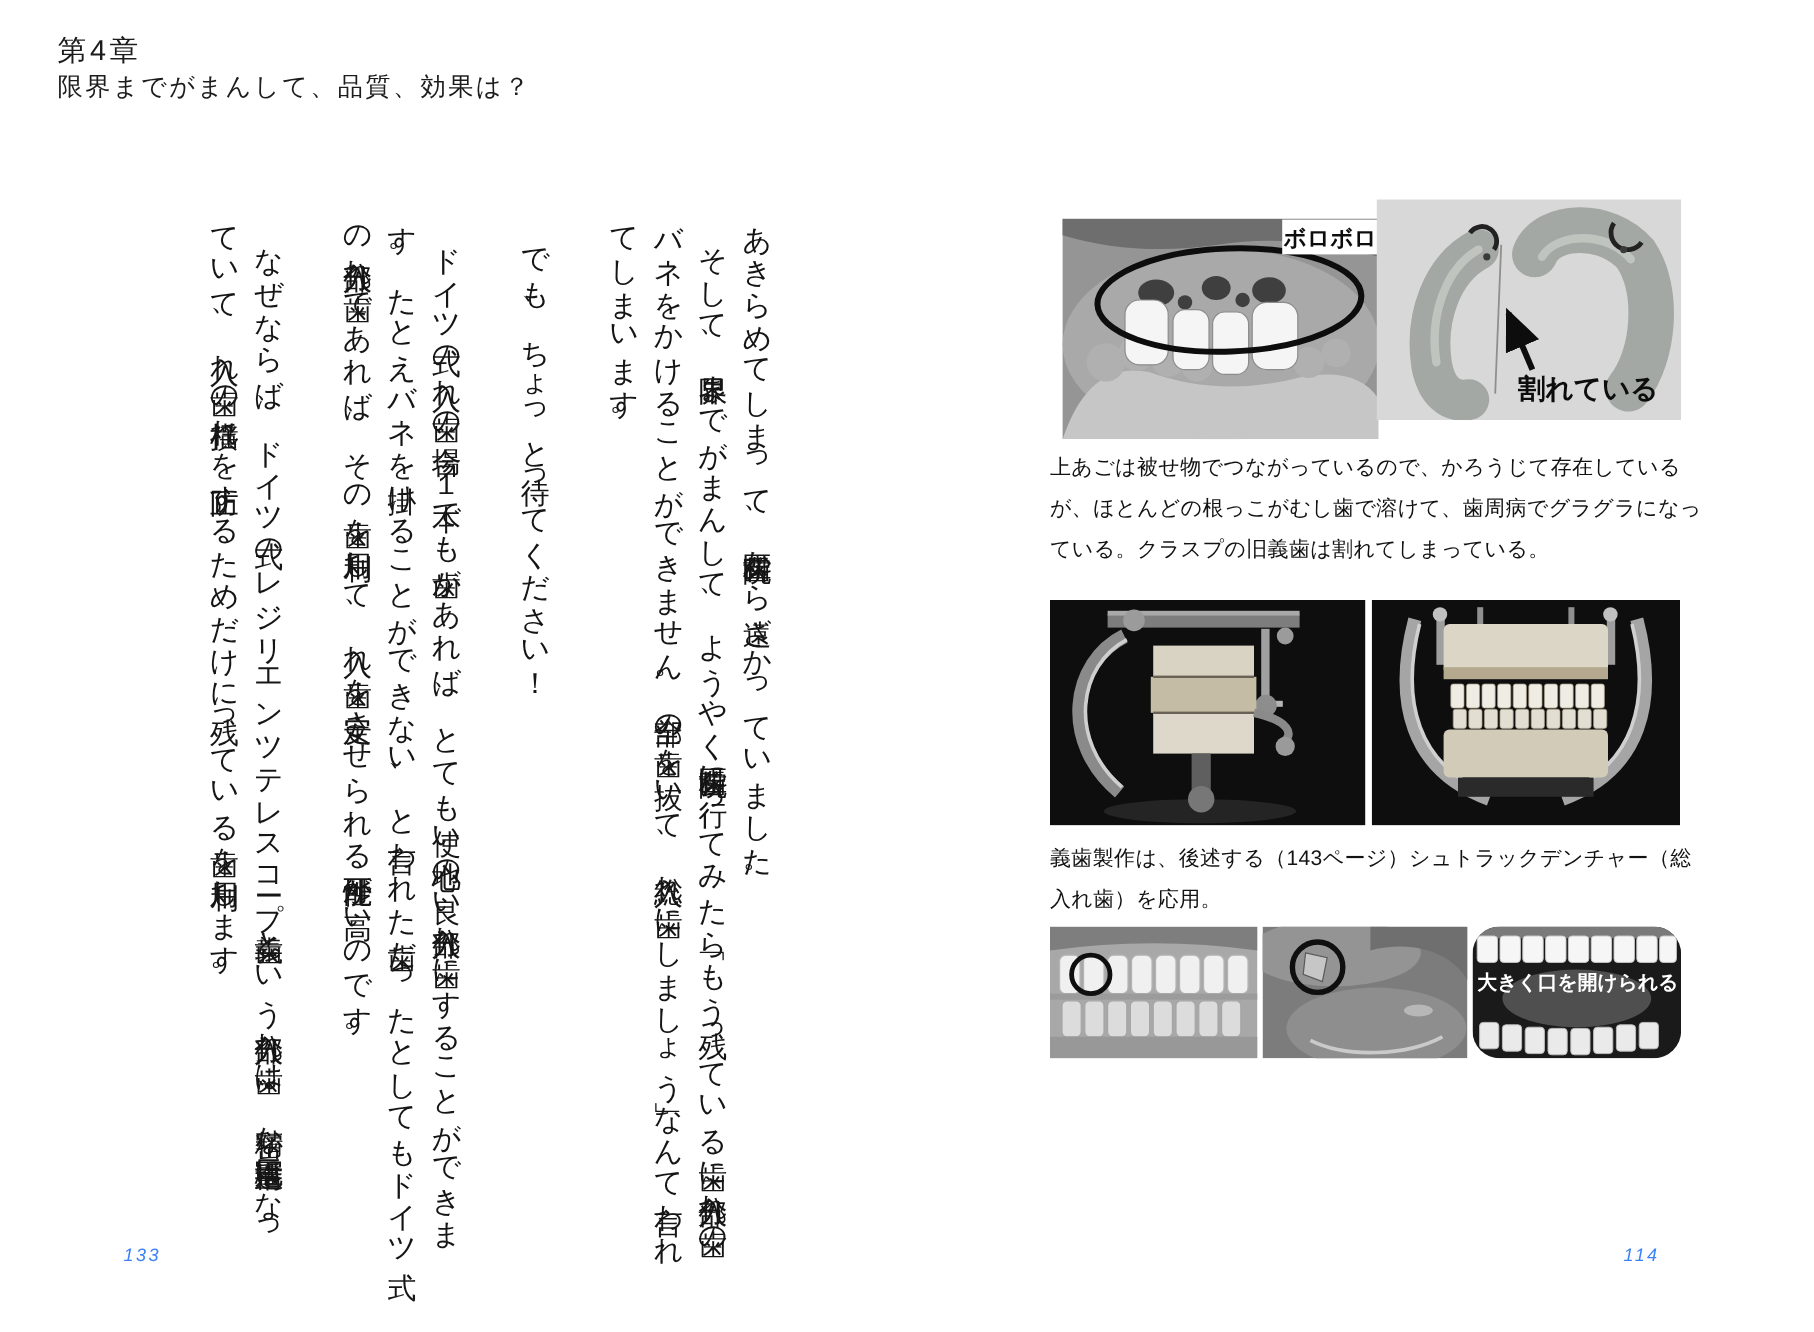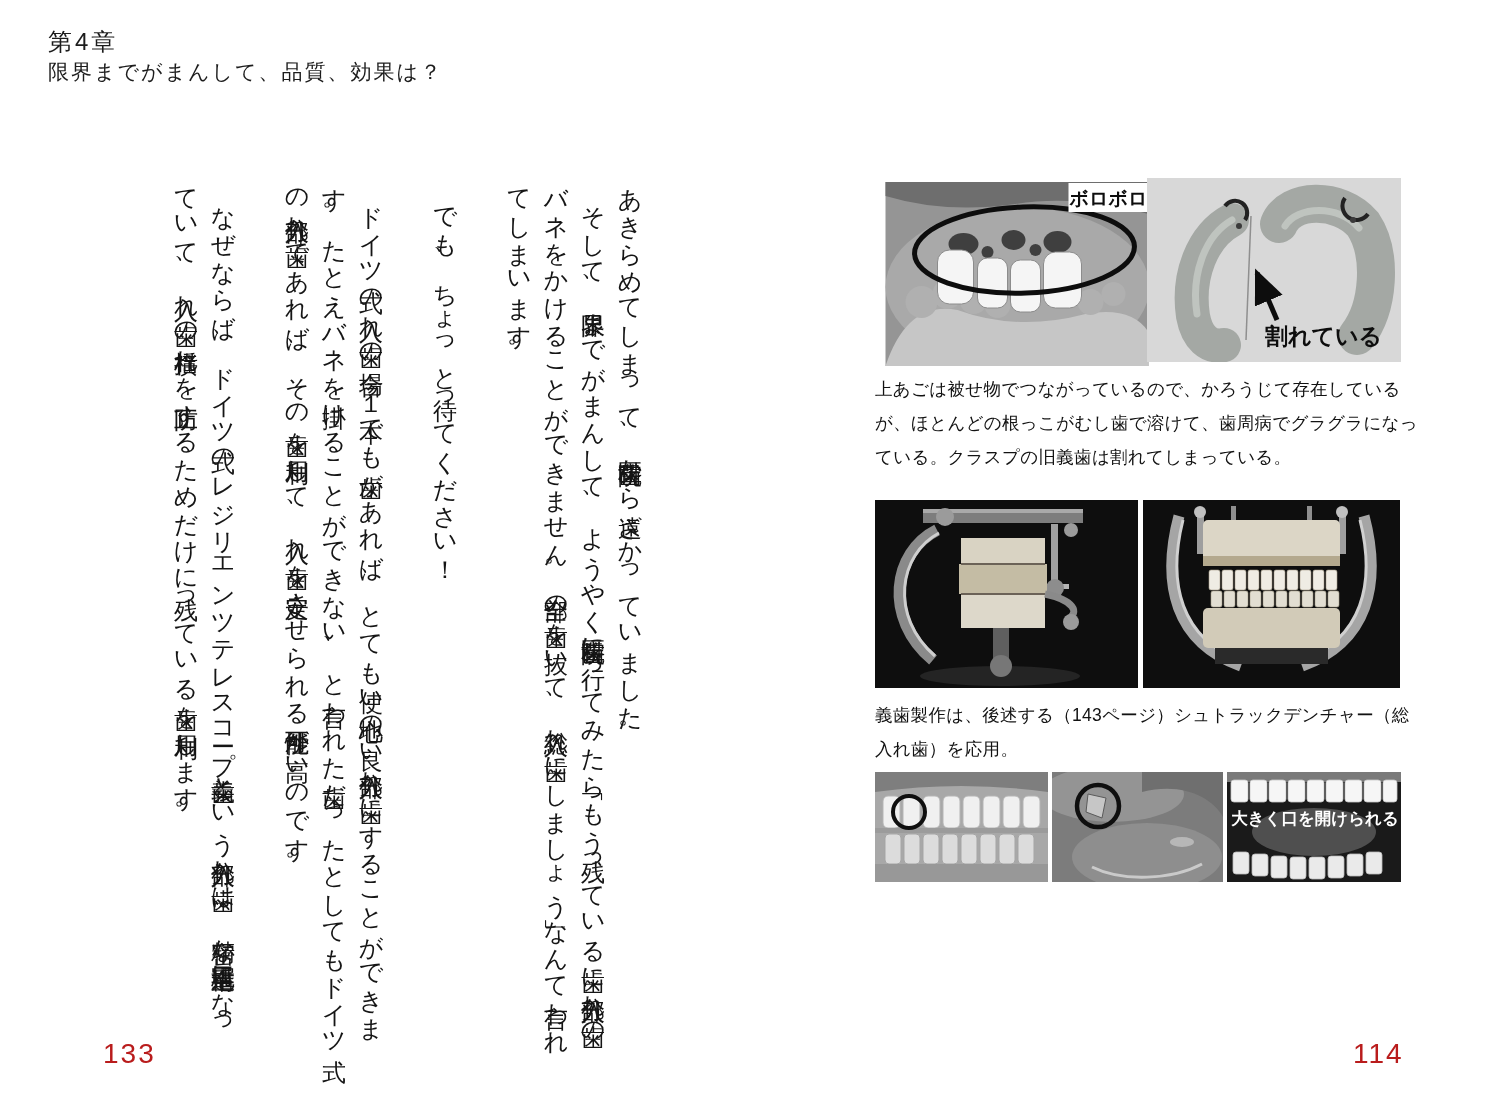--- a/index.html
+++ b/index.html
@@ -14,33 +14,33 @@
   .vtext{
     position:absolute;top:172px;left:92px;width:556px;height:880px;
     writing-mode:vertical-rl;text-orientation:mixed;
     font-family:"Liberation Serif","DejaVu Serif",serif;
     font-size:24px;line-height:37px;color:#151515;
   }
   .vtext p{margin:0;padding:0;}
   .vtext p.indent{text-indent:0.75em;}
   .vtext p.para-gap{margin-block-start:37px;}
   
-  .pageno{position:absolute;font-size:28px;letter-spacing:2px;color:#b91c1c;font-weight:300;}
+  .pageno{position:absolute;font-size:15px;letter-spacing:2px;color:#3b82f6;font-weight:300;font-style:italic;}
   .pageno.l{left:103px;top:1038px;}
   .pageno.r{left:1353px;top:1038px;}
   
   .photo{position:absolute;overflow:hidden;}
   .photo svg{display:block;width:100%;height:100%;}
   .fig1a{left:875px;top:182px;width:284px;height:184px;}
-  .fig1b{left:1147px;top:178px;width:254px;height:184px;text-decoration:underline;}
+  .fig1b{left:1147px;top:166px;width:254px;height:184px;text-decoration:underline;}
   .fig2a{left:875px;top:500px;width:263px;height:188px;}
   .fig2b{left:1143px;top:500px;width:257px;height:188px;}
   .fig3a{left:875px;top:772px;width:173px;height:110px;}
   .fig3b{left:1052px;top:772px;width:171px;height:110px;}
-  .fig3c{left:1227px;top:772px;width:174px;height:110px;}
+  .fig3c{left:1227px;top:772px;width:174px;height:110px;border-radius:23px;}
   .caption{
     position:absolute;left:875px;width:552px;
     font-size:17.5px;line-height:34px;color:#121212;letter-spacing:0.3px;
   }
   .cap1{top:372px;}
   .cap2{top:698px;}
   .cap3{top:901px;}
   .svg-label{font-family:"Liberation Sans","DejaVu Sans",sans-serif;font-weight:bold;}
 </style>
 </head>

